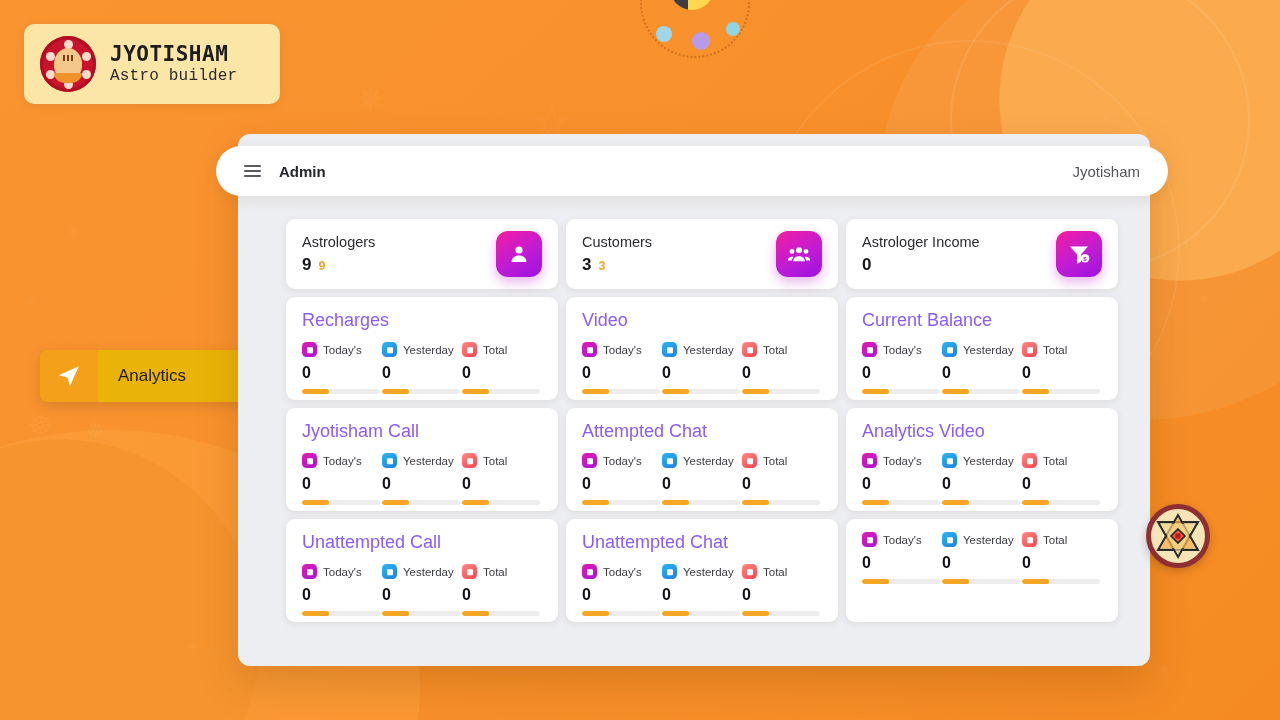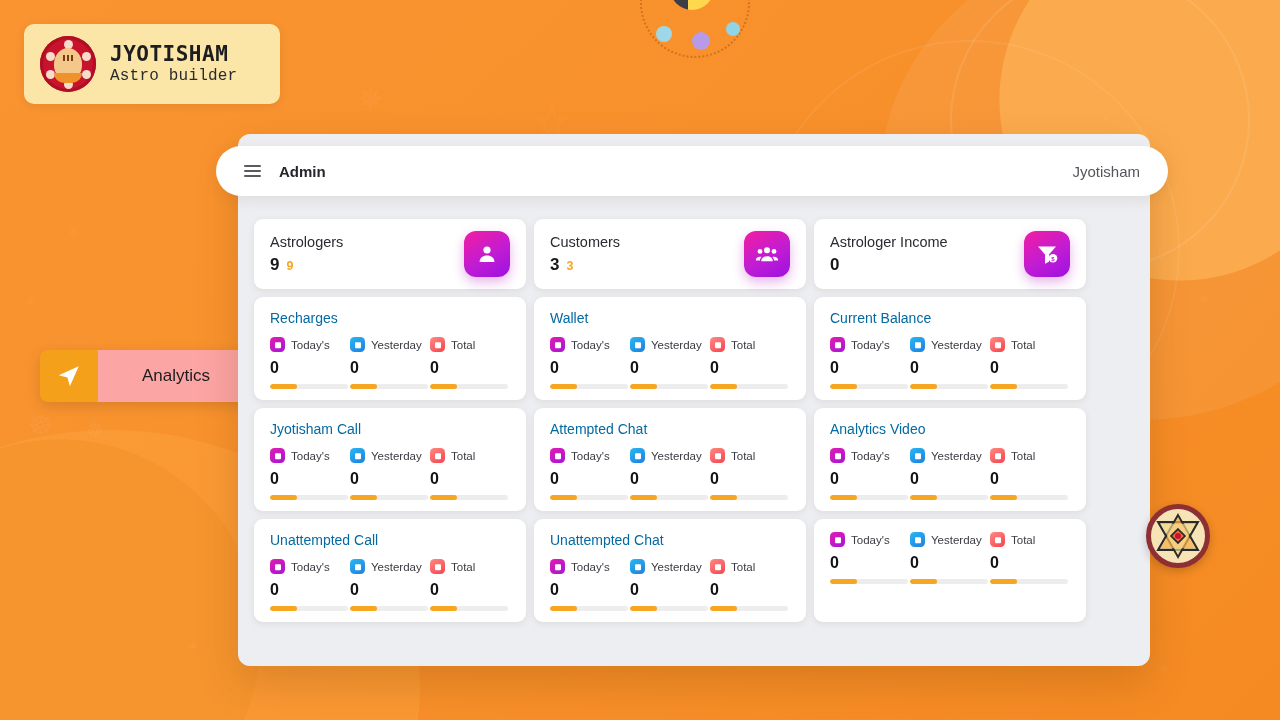--- a/index.html
+++ b/index.html
@@ -106,22 +106,22 @@
     position:absolute; left:40px; top:350px; height:52px; width:230px;
     display:flex; align-items:center;
     border-radius:8px 0 0 8px; overflow:hidden;
     box-shadow:0 4px 14px rgba(0,0,0,0.13);
   }
   .analytics .ico {
     width:58px;height:52px;background:#F5A01B;flex:0 0 auto;
     display:flex;align-items:center;justify-content:center;
   }
   .analytics .lbl {
-    flex:1 1 auto; height:52px; background:#fca5a5;
-    display:flex;align-items:center; padding-left:44px;
+    flex:1 1 auto; height:52px; background:#eab308;
+    display:flex;align-items:center; padding-left:20px;
     font-size:17px; color:#1c1c1e;
   }
 
   
   .panel {
     position:absolute; left:238px; top:134px; width:912px; height:532px;
     background:#EDEEF2; border-radius:12px;
     box-shadow:0 18px 40px rgba(120,60,0,0.22);
   }
   .topbar {
@@ -130,21 +130,21 @@
     display:flex; align-items:center; padding:0 28px;
     box-shadow:0 4px 14px rgba(100,60,10,0.10);
   }
   .hamb { display:flex;flex-direction:column;gap:3px;margin-right:18px;cursor:pointer; }
   .hamb span { display:block;width:17px;height:2px;background:#5a5a60;border-radius:1px; }
   .topbar .admin { font-size:15px;color:#25262b;font-weight:bold; }
   .topbar .brand { margin-left:auto; font-size:15px; color:#55565c; }
 
   
   .grid {
-    position:absolute; left:254px; top:219px;
+    position:absolute; left:286px; top:219px;
     width:850px;
     display:grid; grid-template-columns:repeat(3,272px);
     column-gap:15px; row-gap:13px;gap:8px;
   }
 
   
   .sum-card {
     height:70px; background:#fff; border-radius:9px;
     box-shadow:0 2px 7px rgba(90,70,40,0.10);
     display:flex; align-items:center; padding:0 16px;
@@ -162,21 +162,21 @@
   }
   .sum-ico svg { width:24px;height:24px;fill:#fff; }
 
   
   .m-card {
     height:103px; background:#fff; border-radius:9px;
     box-shadow:0 2px 7px rgba(90,70,40,0.10);
     padding:13px 16px 12px;
     display:flex; flex-direction:column;
   }
-  .m-card .title { font-size:14px; color:#0369a1; margin-bottom:11px; }
+  .m-card .title { font-size:18px; color:#8b5cf6; margin-bottom:11px; }
   .m-row { display:flex; gap:0;justify-content:center; }
   .m-col { flex:1 1 0; min-width:0; }
   .m-head { display:flex; align-items:center; gap:6px; margin-bottom:7px; }
   .m-chip {
     width:15px;height:15px;border-radius:4.5px;flex:0 0 auto;
     display:flex;align-items:center;justify-content:center;
   }
   .m-chip svg { width:8px;height:8px;fill:#fff; }
   .chip-today { background:linear-gradient(145deg,#E21CB0,#A715D8); }
   .chip-yest  { background:linear-gradient(145deg,#2BB7F2,#1E7FE0); }
@@ -356,21 +356,21 @@
             <span class="m-lbl">Total</span>
           </div>
           <div class="m-val">0</div>
           <div class="bar">
             <i style="width:35%"></i>
           </div>
         </div>
       </div>
     </div>
     <div class="m-card">
-      <div class="title">Wallet</div>
+      <div class="title">Video</div>
       <div class="m-row">
         <div class="m-col">
           <div class="m-head">
             <span class="m-chip chip-today">
               <svg viewBox="0 0 24 24">
                 <rect x="3" y="4" width="18" height="18" rx="3"></rect>
                 <rect x="7" y="10" width="10" height="2.4" fill="#fff" opacity="0"></rect>
               </svg>
             </span>
             <span class="m-lbl">Today's</span>

